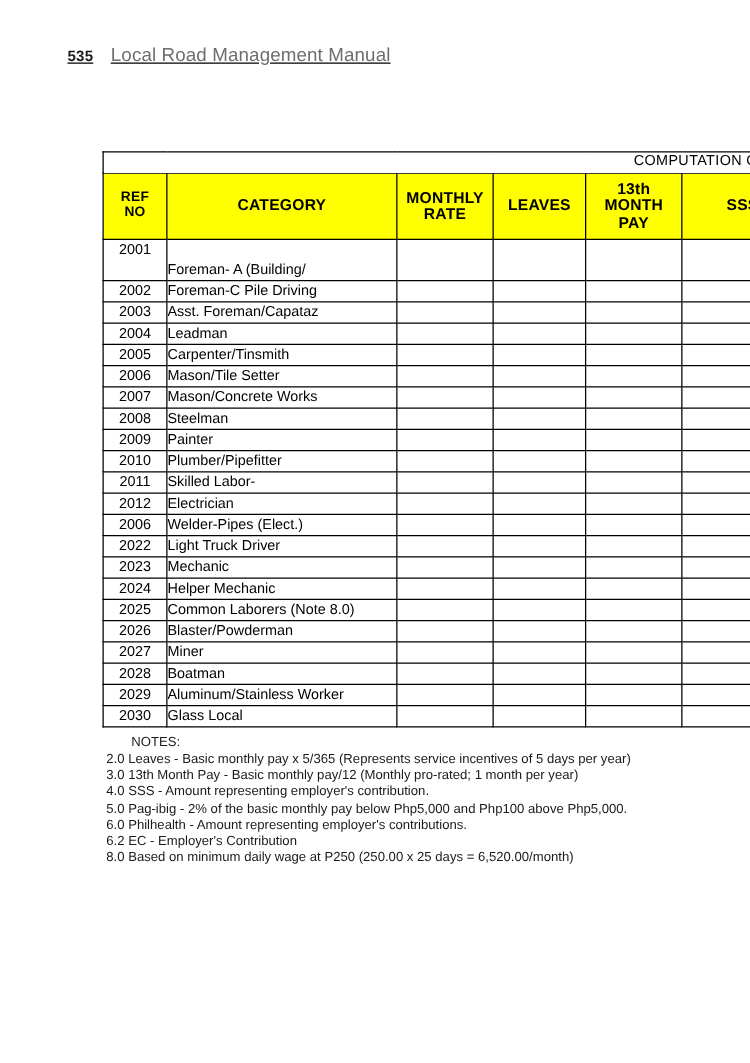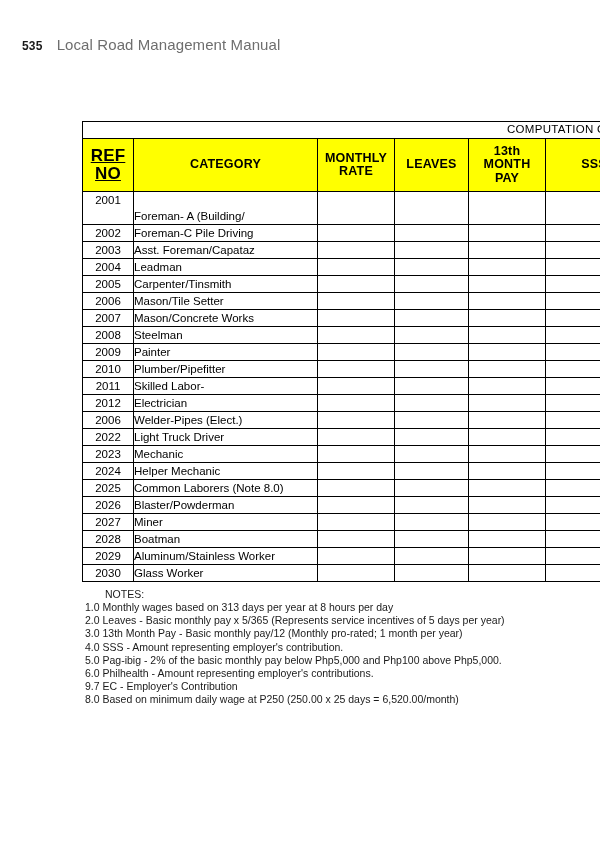--- a/index.html
+++ b/index.html
@@ -12,25 +12,26 @@
     height: 850px;
     position: relative;
     overflow: hidden;
     font-family: "Liberation Sans", sans-serif;
     color: #000000;
   }
 
   
   .page-header {
     position: absolute;
-    left: 22px;
+    left: 54px;
     top: 36px;
     display: flex;
     align-items: baseline;
     white-space: nowrap;
+    text-decoration: underline;
   }
   .page-number {
     font-size: 12px;
     font-weight: bold;
     color: #1a1a1a;
     letter-spacing: 0.2px;
   }
   .header-title {
     font-size: 15px;
     font-weight: normal;
@@ -93,21 +94,21 @@
   
   tr.head-row th {
     background: #FFFF00;
     font-weight: bold;
     font-size: 12.5px;
     text-align: center;
     line-height: 1.08;
     height: 53px;
     letter-spacing: 0.2px;
   }
-  tr.head-row th.ref-head { font-size: 17px; text-decoration: underline; }
+  tr.head-row th.ref-head { font-size: 11px; }
 
   
   tr.data-row td {
     height: 17px;
   }
   tr.data-row.tall td {
     height: 33px;
     vertical-align: top;
   }
   td.ref-cell {
@@ -363,35 +364,34 @@
         <tr class="data-row">
           <td class="ref-cell">2029</td>
           <td class="cat-cell">Aluminum/Stainless Worker</td>
           <td class="blank-cell"></td>
           <td class="blank-cell"></td>
           <td class="blank-cell"></td>
           <td class="blank-cell"></td>
         </tr>
         <tr class="data-row">
           <td class="ref-cell">2030</td>
-          <td class="cat-cell">Glass Worker</td>
+          <td class="cat-cell">Glass Local</td>
           <td class="blank-cell"></td>
           <td class="blank-cell"></td>
           <td class="blank-cell"></td>
           <td class="blank-cell"></td>
         </tr>
       </tbody>
   </table>
 </div>
 
 <div class="notes">
   <div class="notes-title">NOTES:</div>
   <div>
-      <div class="note-line">1.0 Monthly wages based on 313 days per year at 8 hours per day</div>
       <div class="note-line">2.0 Leaves - Basic monthly pay x 5/365 (Represents service incentives of 5 days per year)</div>
       <div class="note-line">3.0 13th Month Pay - Basic monthly pay/12 (Monthly pro-rated; 1 month per year)</div>
       <div class="note-line">4.0 SSS - Amount representing employer's contribution.</div>
       <div class="note-line">5.0 Pag-ibig - 2% of the basic monthly pay below Php5,000 and Php100 above Php5,000.</div>
       <div class="note-line">6.0 Philhealth - Amount representing employer's contributions.</div>
-      <div class="note-line">9.7 EC - Employer's Contribution</div>
+      <div class="note-line">6.2 EC - Employer's Contribution</div>
       <div class="note-line">8.0 Based on minimum daily wage at P250 (250.00 x 25 days = 6,520.00/month)</div>
     </div>
 </div>
 
 </body></html>

